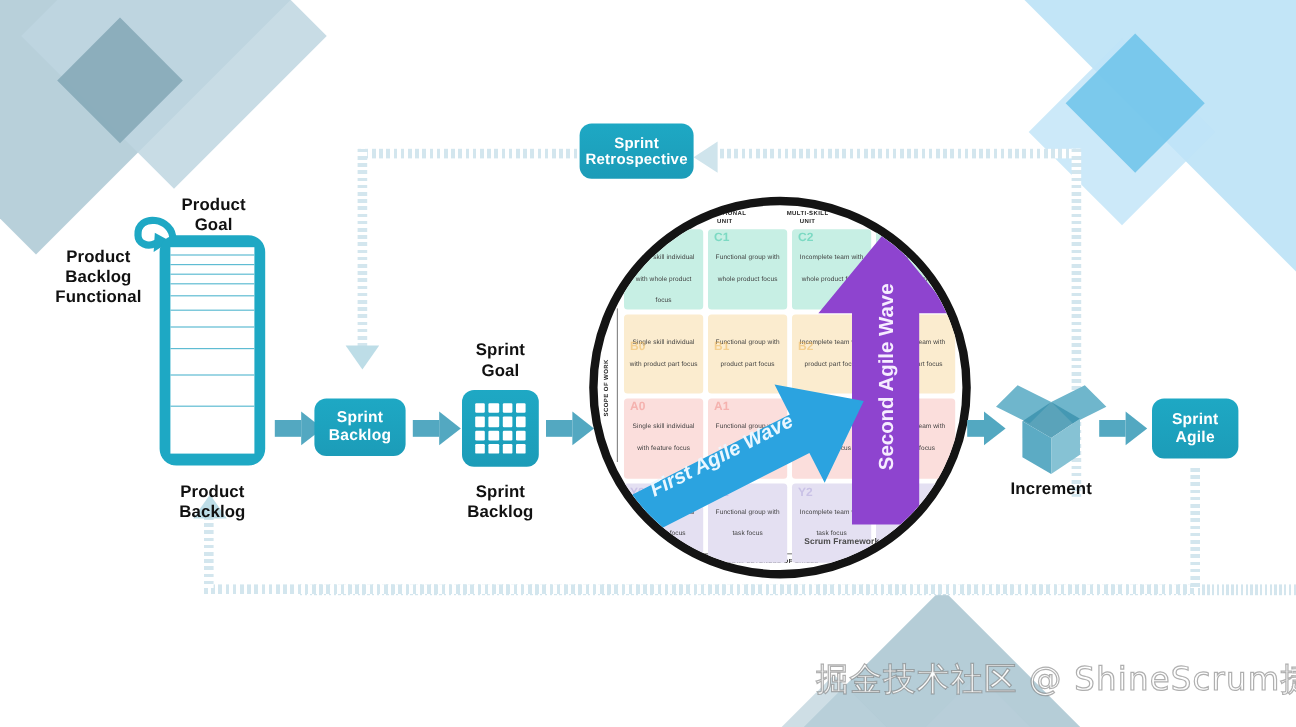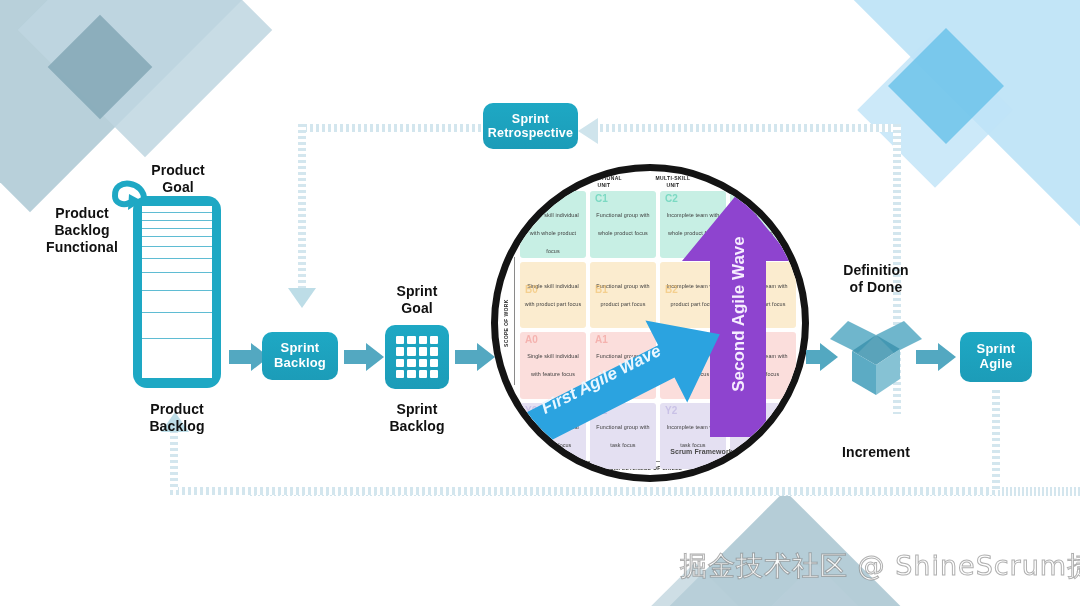--- a/index.html
+++ b/index.html
@@ -346,36 +346,32 @@
 
       <div class="credit">Scrum Framework © 2020 Scrum.org</div>
     </div>
   </div>
 
   <div class="arrow" style="left:806px; top:343px;">
     <div class="shaft" style="width:14px;"></div>
       <div class="head"></div>
   </div>
 
-  <div class="lab" style="left:822px; top:262px; width:108px;">
-    <div>Definition</div>
-    <div>of Done</div>
-  </div>
 
   <svg class="increment" viewBox="0 0 96 92">
 
     <polygon points="48,30 20,16 2,34 30,48" fill="#6fb6cc"></polygon>
     <polygon points="48,30 76,16 94,34 66,48" fill="#6fb6cc"></polygon>
     <polygon points="48,30 24,46 48,60 72,44" fill="#3d93ae" opacity=".85"></polygon>
 
     <polygon points="24,46 48,60 48,90 24,76" fill="#5cabc4"></polygon>
     <polygon points="72,44 48,60 48,90 72,74" fill="#86c2d4"></polygon>
   </svg>
 
-  <div class="lab" style="left:822px; top:399px; width:108px;margin-top:45px;">Increment</div>
+  <div class="lab" style="left:822px; top:399px; width:108px;">Increment</div>
 
   <div class="arrow" style="left:916px; top:343px;">
     <div class="shaft" style="width:22px;"></div>
       <div class="head"></div>
   </div>
 
   <div class="tealbox" style="left:960px; top:332px; width:72px; height:50px; font-size:13px;">
     <div>
       <div>Sprint</div>
       <div>Agile</div>

